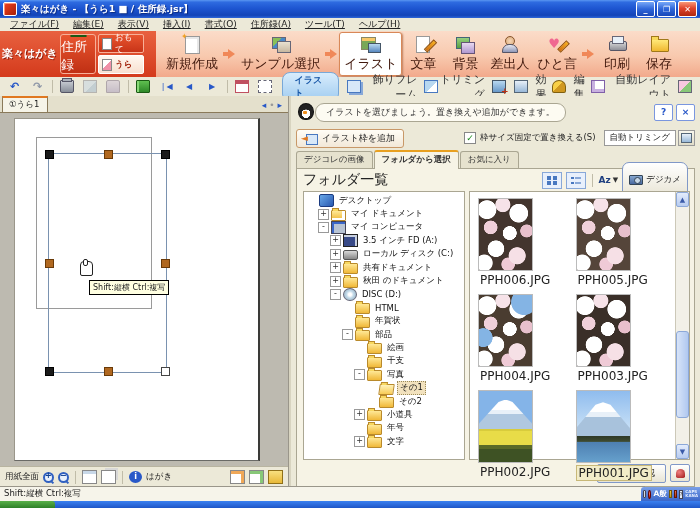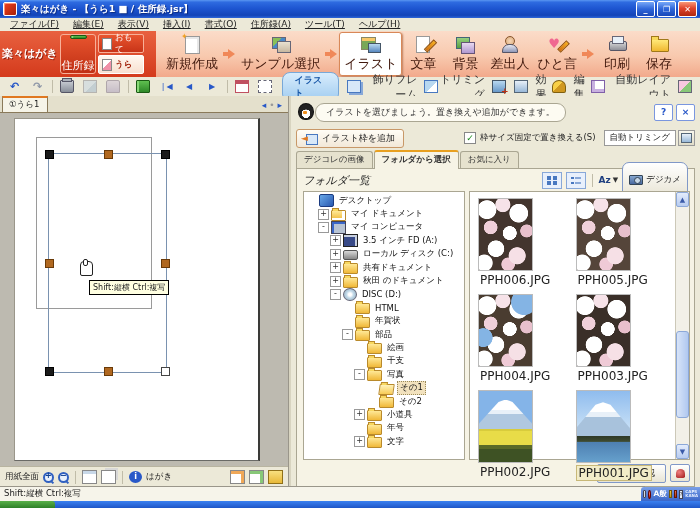--- a/index.html
+++ b/index.html
@@ -20,21 +20,21 @@
   
   .menubar{position:absolute;left:0;top:18px;right:0;height:13px;background:#ECE9D8;
     border-bottom:1px solid #D8D4C0;display:flex;align-items:center;padding-left:4px;gap:2px;text-decoration:underline;}
   .menu-item{padding:0 6px;color:#222;}
   
   .tb-main{position:absolute;left:0;top:31px;right:0;height:46px;display:flex;
     background:linear-gradient(180deg,#FBDCC9 0%,#F8C9AE 55%,#F2A98B 100%);border-bottom:1px solid #C89078;}
   .brand-block{width:152px;flex:none;background:linear-gradient(180deg,#E8613F,#D43A1C);display:flex;align-items:center;padding:3px 2px;gap:2px;}
   .brand-logo{color:#fff;font-weight:bold;font-size:11px;width:56px;line-height:1.1;text-shadow:1px 1px #902010;}
   .brand-addr{width:34px;height:38px;border:1px solid #F8B098;border-radius:3px;background:linear-gradient(180deg,#E8552F,#C03014);
-    display:flex;flex-direction:column;align-items:center;justify-content:flex-end;color:#fff;font-size:11px;gap:19px;}
+    display:flex;flex-direction:column;align-items:center;justify-content:space-between;color:#fff;font-size:13px;gap:1px;}
   .book-ic{width:15px;height:13px;background:linear-gradient(180deg,#5FC050,#2E8828);border:1px solid #1A5A14;border-radius:2px;box-shadow:inset 2px 0 #88D878;}
   .side-btns{display:flex;flex-direction:column;gap:2px;width:46px;}
   .side-btn{height:17px;display:flex;align-items:center;gap:3px;padding:0 3px;border-radius:2px;font-size:8.5px;}
   .side-btn.front{border:1px solid #F8B098;background:linear-gradient(180deg,#E8552F,#C83418);color:#fff;}
   .side-btn.back{border:1px solid #fff;background:linear-gradient(180deg,#FFF8F0,#F8E0D0);color:#A02008;font-weight:bold;}
   .pg-ic{width:8px;height:10px;border:1px solid #888;background:#fff;flex:none;}
   .pg-ic.pink{background:linear-gradient(135deg,#fff 45%,#F090A8 46%);}
   .tb-items{flex:1;display:flex;align-items:center;padding:2px 2px 2px 6px;}
   .tb-group{display:flex;align-items:center;}
   .tb-item{display:flex;flex-direction:column;align-items:center;justify-content:center;gap:1px;
@@ -154,21 +154,21 @@
   .trim-btn{width:15px;height:14px;border:1px solid #999;background:linear-gradient(180deg,#F8F6EC,#E0DCC8);display:flex;align-items:center;justify-content:center;margin-left:2px;}
   .trim-btn .mini{width:9px;height:8px;}
   
   .ptabs{height:18px;display:flex;align-items:flex-end;padding-left:5px;gap:1px;}
   .ptab{background:#E6E2CE;border:1px solid #AAA692;border-bottom:none;border-radius:3px 3px 0 0;
     font-size:8.5px;padding:2px 7px;color:#333;}
   .ptab.ptab-active{background:#F6F3E5;border-top:2px solid #E8A020;position:relative;top:1px;padding-bottom:3px;font-weight:bold;}
   
   .browser{flex:1;border:1px solid #AAA692;background:#F6F3E5;margin:0 5px;display:flex;flex-direction:column;min-height:0;}
   .browser-head{height:22px;display:flex;align-items:center;padding:0 6px;gap:4px;}
-  .bh-label{font-size:11px;color:#222;font-style:italic;}
+  .bh-label{font-size:14px;color:#222;}
   .bh-right{margin-left:auto;display:flex;align-items:center;gap:4px;}
   .view-btn{width:18px;height:15px;border:1px solid #88A8D8;background:#E8F0FC;display:flex;align-items:center;justify-content:center;}
   .vb-grid{width:10px;height:9px;background:
      linear-gradient(#4878C0 0 0) 0 0/4px 4px no-repeat, linear-gradient(#4878C0 0 0) 6px 0/4px 4px no-repeat,
      linear-gradient(#4878C0 0 0) 0 5px/4px 4px no-repeat, linear-gradient(#4878C0 0 0) 6px 5px/4px 4px no-repeat;}
   .vb-list{width:10px;height:9px;background:
      linear-gradient(#4878C0 0 0) 0 1px/3px 2px no-repeat, linear-gradient(#88A8D8 0 0) 4px 1px/6px 2px no-repeat,
      linear-gradient(#4878C0 0 0) 0 6px/3px 2px no-repeat, linear-gradient(#88A8D8 0 0) 4px 6px/6px 2px no-repeat;}
   .sort-btn{display:flex;align-items:center;font-size:9px;color:#204080;font-weight:bold;gap:2px;}
   .sort-btn .car{font-size:7px;color:#333;}

